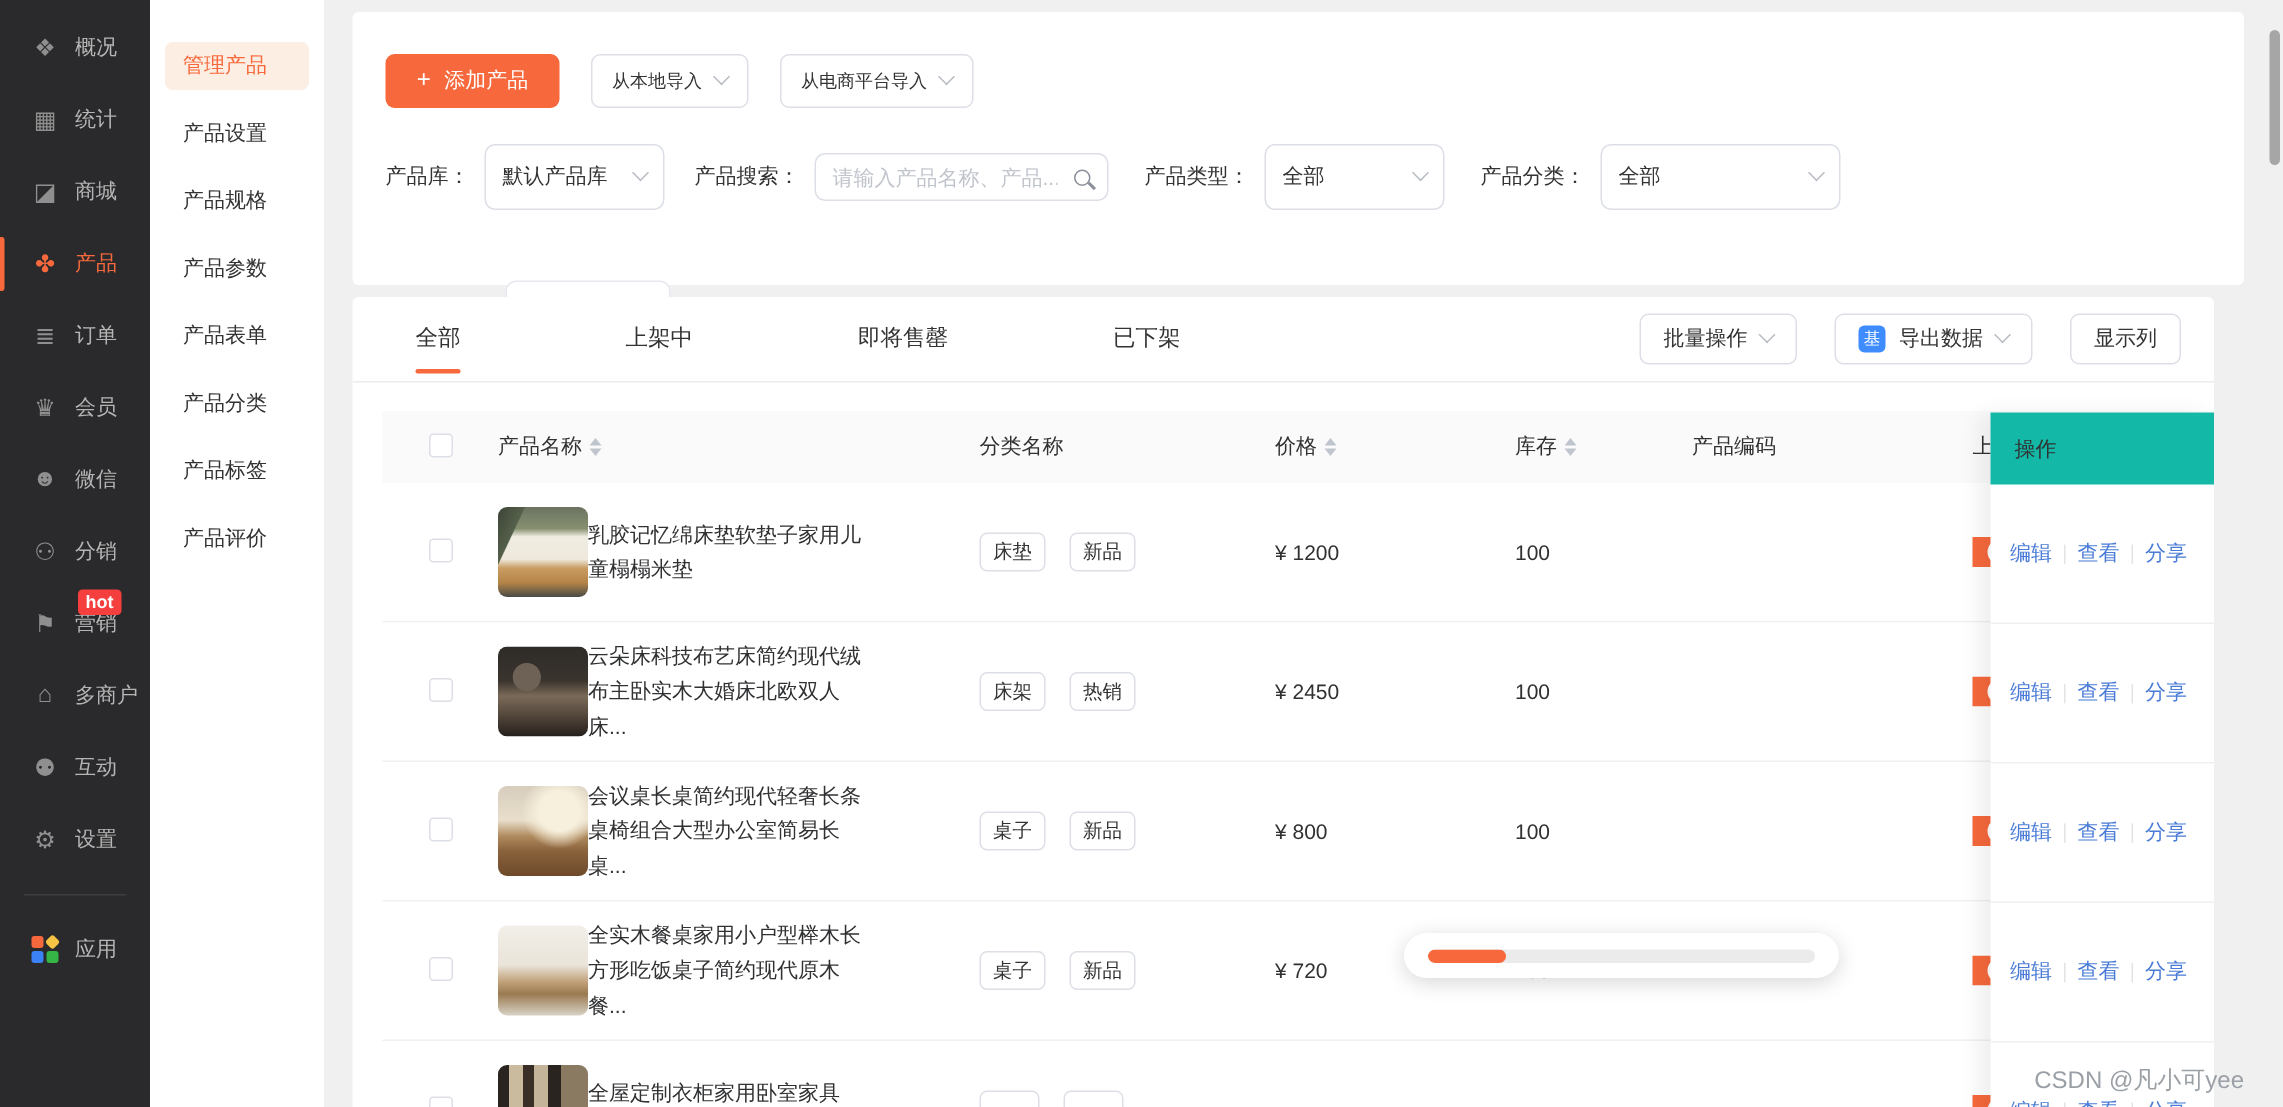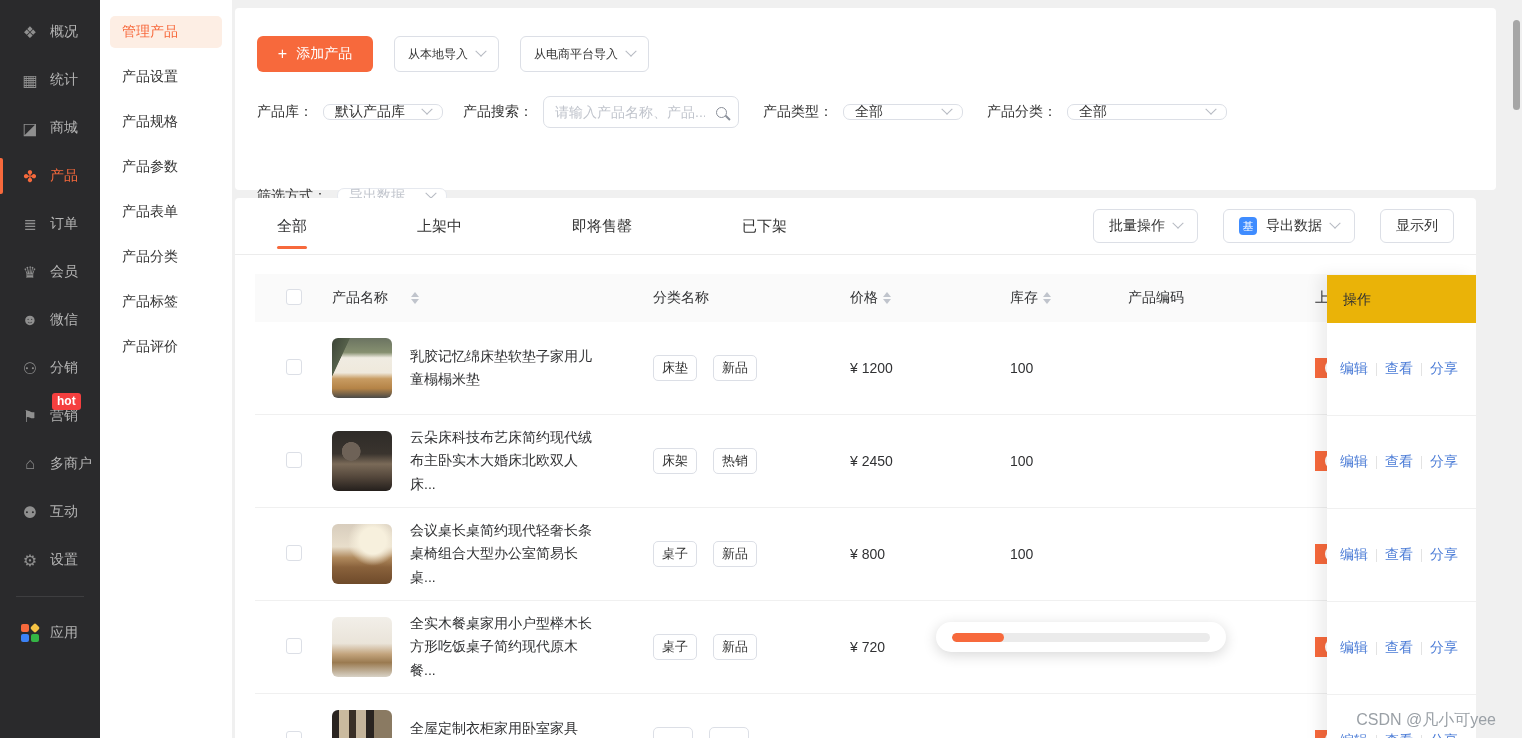--- a/index.html
+++ b/index.html
@@ -16,42 +16,42 @@
   .side-divider { height:1px; background:#3e3e40; margin:12px 16px; }
   .hot-badge { position:absolute; top:1px; left:52px; background:#f53f3f; color:#fff; font-size:12px; font-weight:bold; line-height:17px; padding:0 5px; border-radius:3px; }
   .apps-ic { display:grid; grid-template-columns:8px 8px; grid-template-rows:8px 8px; gap:2px; width:18px; }
   .apps-ic i { border-radius:2px; display:block; }
   .apps-ic i:nth-child(1){ background:#f7693c; }
   .apps-ic i:nth-child(2){ background:#f6c344; transform:rotate(45deg) scale(.9); }
   .apps-ic i:nth-child(3){ background:#3b82f6; }
   .apps-ic i:nth-child(4){ background:#34b545; }
 
   
-  .submenu { position:absolute; left:100px; top:0; bottom:0; width:132px; background:#fff; padding-top:16px; z-index:9; }
+  .submenu { position:absolute; left:100px; top:0; bottom:0; width:116px; background:#fff; padding-top:28px; z-index:9; }
   .sub-item { height:32px; margin:0 10px 13px 10px; display:flex; align-items:center; padding-left:12px; border-radius:5px; color:#333; cursor:pointer; }
   .sub-item.active { background:#fdeee4; color:#f7693c; }
 
   
   .main { position:absolute; left:216px; top:0; right:0; bottom:0; }
   .card { position:absolute; background:#fff; border-radius:4px; }
   .card1 { left:19px; top:8px; width:1261px; height:182px; }
   .card2 { left:19px; top:198px; width:1241px; height:700px; overflow:hidden; }
 
   
   .toolbar { position:absolute; left:22px; top:28px; display:flex; gap:21px; align-items:center; }
   .btn-add { height:36px; min-width:116px; background:#f7693c; color:#fff; border:none; border-radius:6px; font-size:14px; display:flex; align-items:center; justify-content:center; gap:9px; cursor:pointer; padding:0 18px; }
   .btn-add .plus { font-size:16px; line-height:1; }
   .dd-btn { height:36px; border:1px solid #dcdfe6; border-radius:6px; background:#fff; display:flex; align-items:center; gap:9px; padding:0 13px; font-size:12px; color:#333; cursor:pointer; }
   .chev { width:8px; height:8px; border-right:1.4px solid #b6bac2; border-bottom:1.4px solid #b6bac2; transform:rotate(45deg) translate(-2px,-2px); flex:none; }
   
   .frow { position:absolute; display:flex; align-items:center; }
   .frow1 { left:22px; top:88px; }
   .frow2 { left:22px; top:140px;margin-top:39px; }
   .flabel { margin-right:10px; color:#333; }
-  .sel { height:16px; border:1px solid #dcdfe6; border-radius:7px; background:#fff; display:flex; align-items:center; justify-content:space-between; padding:0 11px; color:#333; cursor:pointer; }
+  .sel { height:44px; border:1px solid #dcdfe6; border-radius:7px; background:#fff; display:flex; align-items:center; justify-content:space-between; padding:0 11px; color:#333; cursor:pointer; }
   .sel.dis { border-color:#e6e9ef; color:#c0c4cc; }
   .inp { height:32px; width:196px; border:1px solid #dcdfe6; border-radius:7px; background:#fff; display:flex; align-items:center; justify-content:space-between; padding:0 11px; }
   .inp input { border:none; outline:none; width:150px; font-size:14px; font-family:inherit; color:#333; background:transparent; }
   .inp input::placeholder { color:#c0c4cc; }
   .mag { width:11px; height:11px; border:1.5px solid #8a8f99; border-radius:50%; position:relative; flex:none; }
   .mag::after { content:""; position:absolute; width:6px; height:1.5px; background:#8a8f99; transform:rotate(45deg); right:-5px; bottom:-2px; }
   .gap20{ margin-left:20px; } .gap24{ margin-left:24px; }
 
   
   .tabsrow { height:57px; border-bottom:1px solid #ececec; display:flex; align-items:center; padding:0 22px; }
@@ -61,21 +61,21 @@
   .tab.active::after { content:""; position:absolute; left:0; right:0; bottom:6px; height:3px; border-radius:2px; background:#f7693c; }
   .tabs-right { margin-left:auto; display:flex; gap:25px; }
   .hbtn { height:34px; border:1px solid #dcdfe6; border-radius:6px; background:#fff; display:flex; align-items:center; gap:9px; padding:0 15px; font-size:14px; color:#333; cursor:pointer; }
   .exp-ic { width:18px; height:18px; background:#3f8cff; border-radius:4px; color:#fff; font-size:11px; line-height:18px; text-align:center; flex:none; }
 
   
   .table-wrap { margin:19px 0 0 20px; width:1221px; position:relative; }
   .tr { display:flex; align-items:center; padding-left:31px; }
   .thead { height:48px; background:#fafafa; color:#303133; }
   .trow { height:93px; border-bottom:1px solid #f0f0f0; background:#fff; }
-  .c-check{ width:46px; flex:none; } .c-name{ width:321px; flex:none; display:flex; align-items:center; gap:18px; }
+  .c-check{ width:46px; flex:none; } .c-name{ width:321px; flex:none; display:flex; align-items:center; }
   .c-cat{ width:197px; flex:none; display:flex; gap:16px; align-items:center; }
   .c-price{ width:160px; flex:none; } .c-stock{ width:118px; flex:none; } .c-code{ width:187px; flex:none; }
   .c-shelf{ flex:1; white-space:nowrap; overflow:hidden; }
   .th { display:flex; align-items:center; }
   .sort { display:inline-flex; flex-direction:column; margin-left:5px; gap:2px; cursor:pointer; }
   .sort i { width:0; height:0; border-left:4px solid transparent; border-right:4px solid transparent; display:block; }
   .sort .up { border-bottom:5px solid #c0c4cc; } .sort .dn { border-top:5px solid #c0c4cc; }
   .cbx { width:16px; height:16px; border:1px solid #dcdfe6; border-radius:3px; background:#fff; display:inline-block; cursor:pointer; }
   .pimg { width:60px; height:60px; border-radius:6px; flex:none; }
   .pname { width:184px; line-height:1.65; color:#303133; }
@@ -85,21 +85,21 @@
 
   
   .p0{ background:linear-gradient(115deg,#3c4437 0%,#55604a 20%,rgba(0,0,0,0) 21%),linear-gradient(180deg,#6b7361 0%,#869070 24%,#f0ece2 33%,#efe9dc 58%,#c89c62 68%,#b58447 84%,#4a4a48 100%); }
   .p1{ background:radial-gradient(circle at 32% 34%,#6e6257 0 16%,rgba(0,0,0,0) 17%),linear-gradient(180deg,#2e2b28 0%,#3a342e 38%,#7a6a58 55%,#55483c 76%,#241f1c 100%); }
   .p2{ background:radial-gradient(circle at 68% 28%,#f7f0dd 0 22%,rgba(0,0,0,0) 42%),linear-gradient(180deg,#d8cdbd 0%,#e8decb 38%,#b08a5e 56%,#8a623c 72%,#6e4a2a 100%); }
   .p3{ background:linear-gradient(180deg,#f2efe9 0%,#eae4d9 44%,#c2a37c 62%,#9a7a50 76%,#d8d2c6 100%); }
   .p4{ background:linear-gradient(90deg,#2a2420 0 12%,#caba9e 12% 28%,#3a2f26 28% 40%,#c4b49a 40% 56%,#2a2420 56% 70%,#8a7a62 70% 100%); }
 
   
   .ops { position:absolute; top:77px; right:0; bottom:0; width:149px; background:#fff; box-shadow:-8px 0 14px rgba(0,0,0,0.07); z-index:5; }
-  .ops-head { height:48px; background:#eab308; line-height:48px; padding-left:16px; color:#303133; }
+  .ops-head { height:48px; background:#14b8a6; line-height:48px; padding-left:16px; color:#303133; }
   .ops-row { height:93px; border-bottom:1px solid #f0f0f0; display:flex; align-items:center; padding-left:13px; }
   .op-link { color:#4a7bd6; cursor:pointer; text-decoration:none; }
   .sep { width:1px; height:13px; background:#e3e3e3; margin:0 8px; display:inline-block; }
 
   
   .loading { position:absolute; left:720px; top:622px; width:290px; height:30px; background:#fff; border-radius:16px; box-shadow:0 3px 14px rgba(0,0,0,0.16); z-index:20; display:flex; align-items:center; padding:0 16px; }
   .load-track { flex:1; height:9px; background:#ebebeb; border-radius:5px; overflow:hidden; }
   .load-bar { height:100%; background:#f7693c; border-radius:5px; }
 
   

